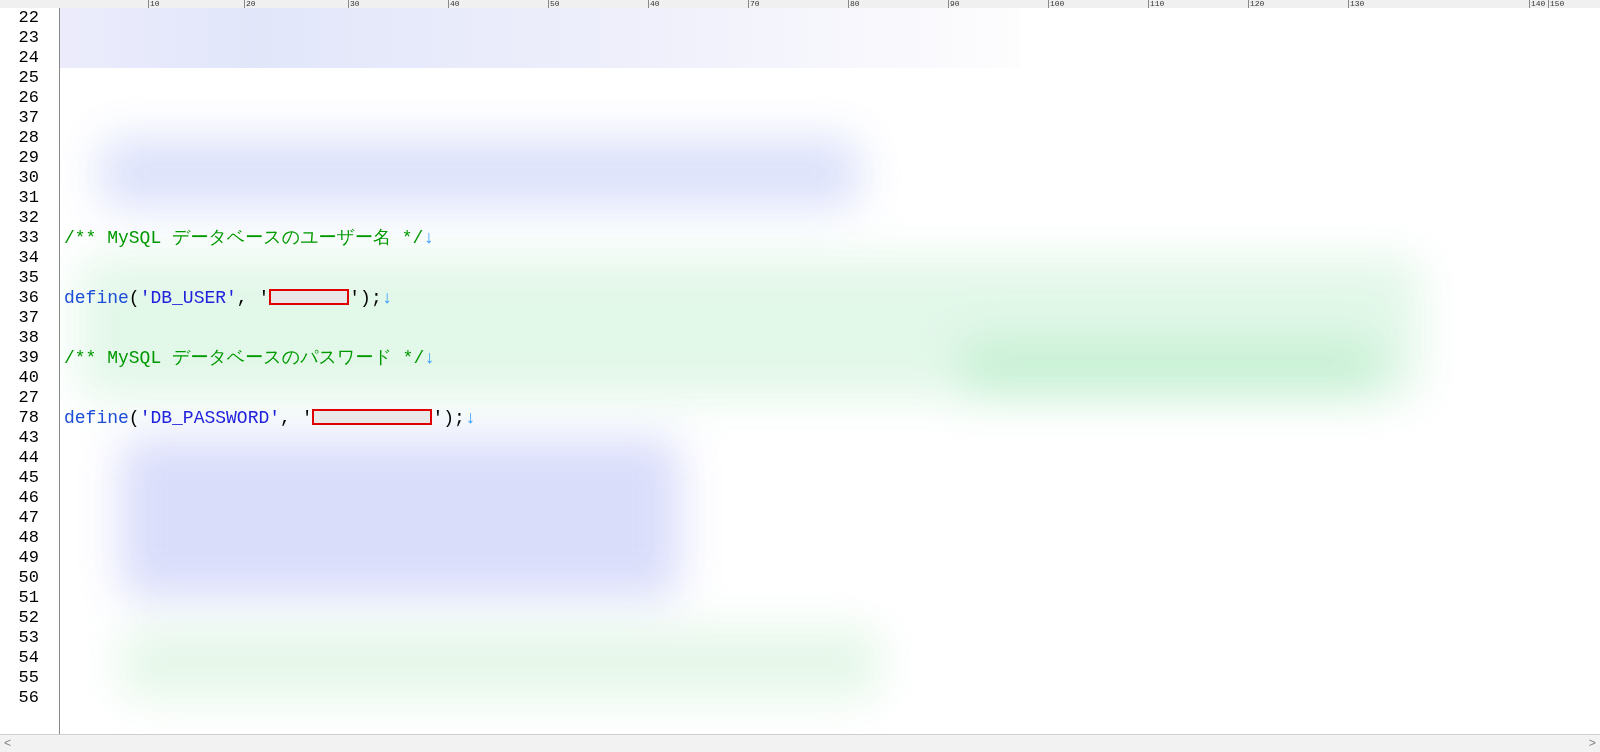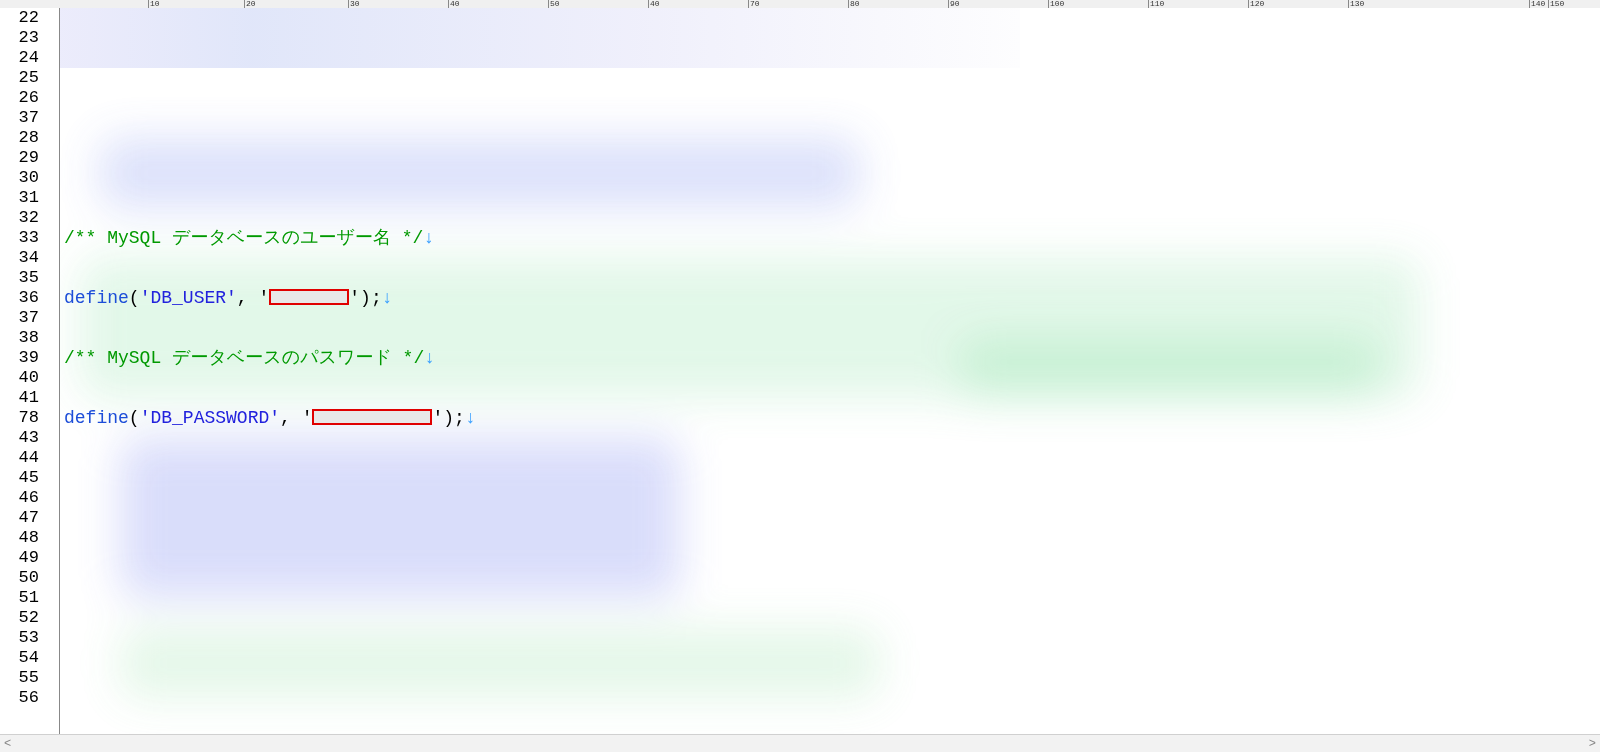--- a/index.html
+++ b/index.html
@@ -130,21 +130,21 @@
       <div>31</div>
       <div>32</div>
       <div>33</div>
       <div>34</div>
       <div>35</div>
       <div>36</div>
       <div>37</div>
       <div>38</div>
       <div>39</div>
       <div>40</div>
-      <div>41</div>
+      <div>27</div>
       <div>78</div>
       <div>43</div>
       <div>44</div>
       <div>45</div>
       <div>46</div>
       <div>47</div>
       <div>48</div>
       <div>49</div>
       <div>50</div>
       <div>51</div>

